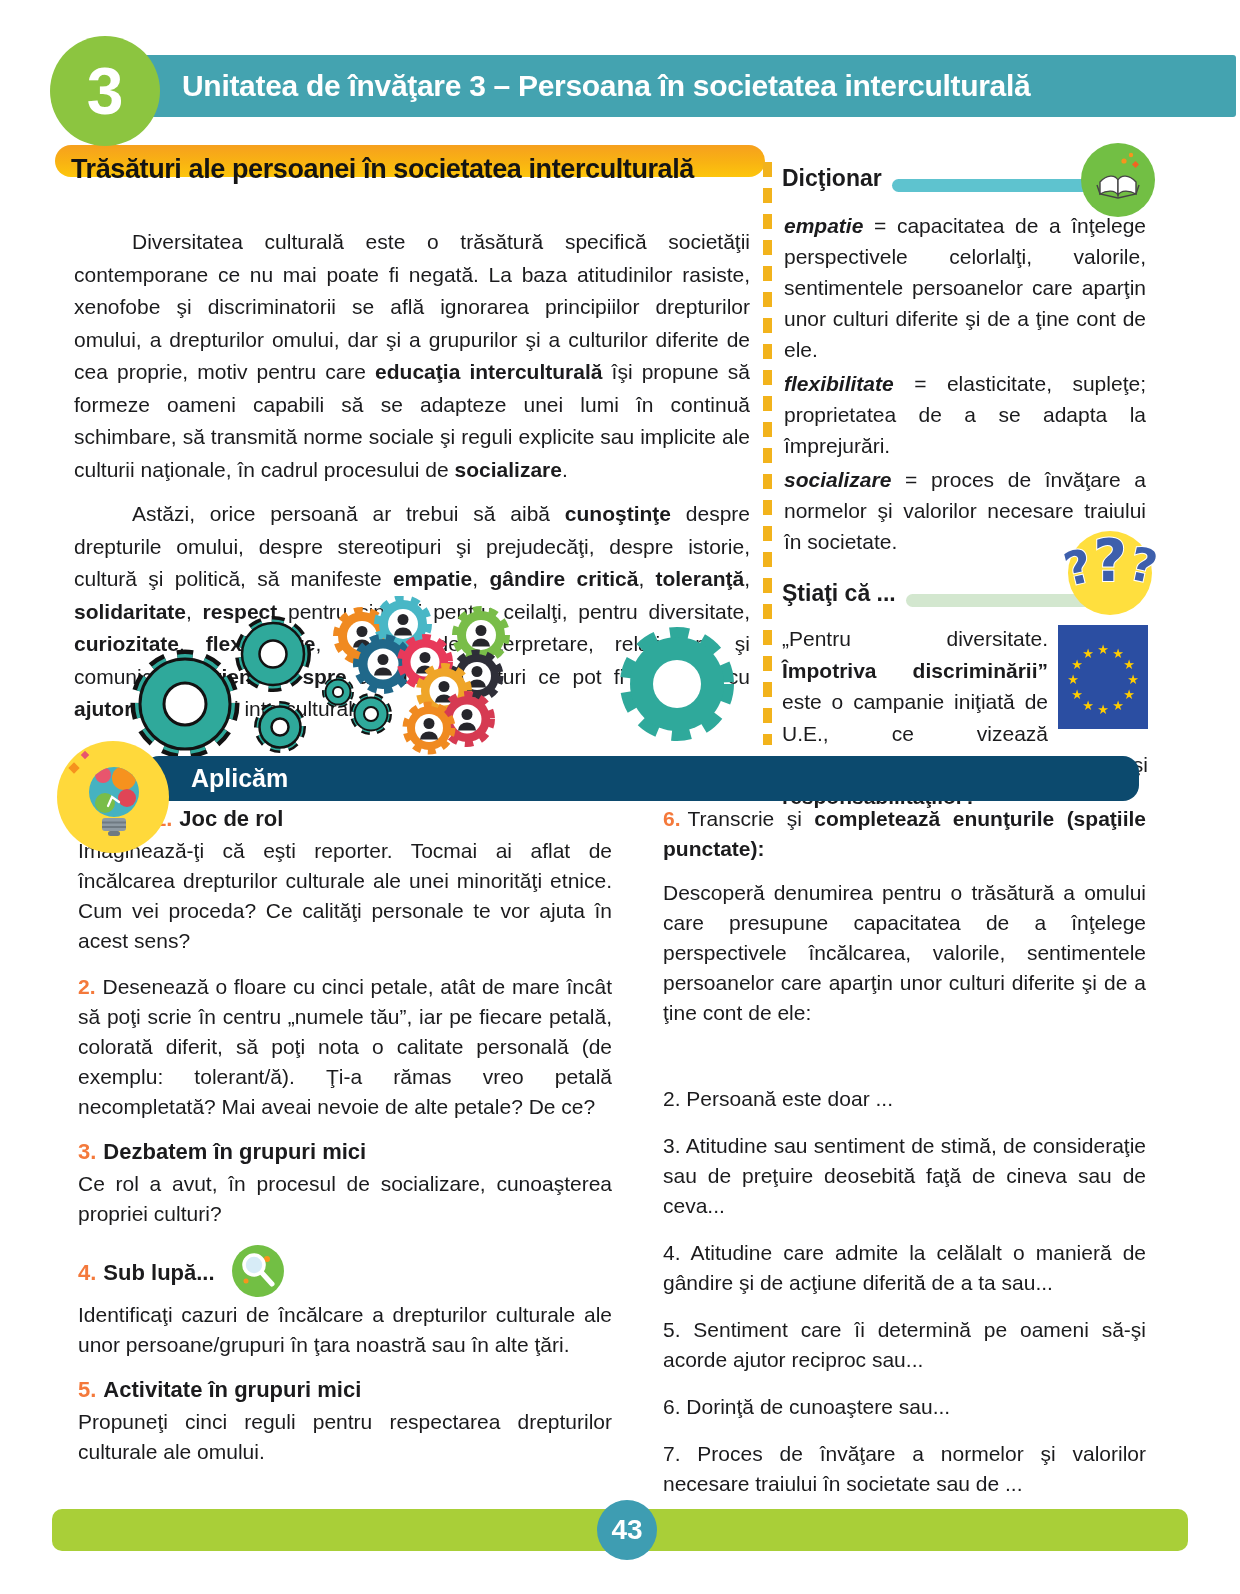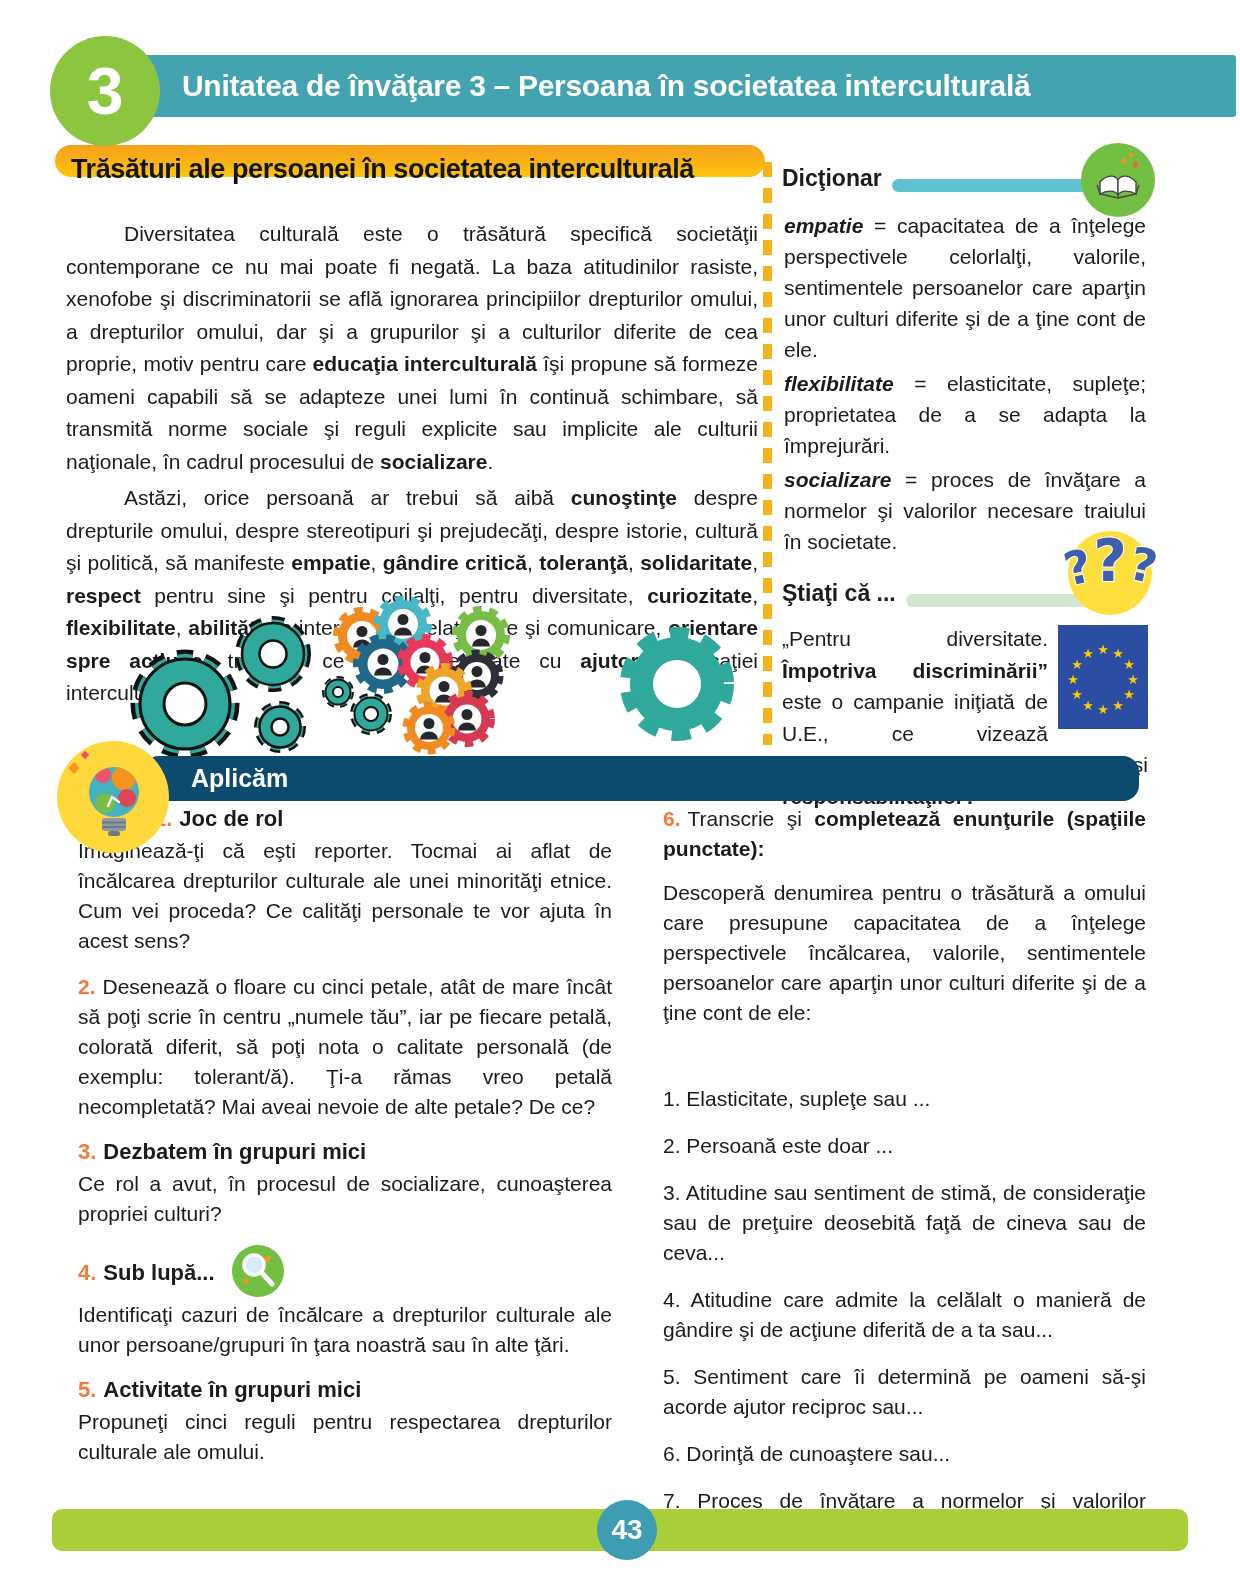--- a/index.html
+++ b/index.html
@@ -14,21 +14,21 @@
                background:#8CC540;z-index:2;display:flex;align-items:center;justify-content:center;
                color:#fff;font-size:66px;font-weight:700;}
   .lesson-title{position:absolute;left:55px;top:145px;min-width:678px;height:32px;line-height:49px;
                padding:0 16px;border-radius:25px;display:inline-block;
                background:linear-gradient(180deg,#F6A01E 0%,#F9B312 55%,#FDC60C 100%);
                font-size:27px;font-weight:700;color:#141414;letter-spacing:-.4px;}
 
   
   .main-text{position:absolute;left:62px;top:214px;width:700px;font-size:21px;line-height:32.5px;
              text-align:justify;}
-  .main-text p{margin:4px;text-indent:58px;}
+  .main-text p{margin:12px;text-indent:58px;}
   .b{font-weight:700;}
 
   
   .divider{position:absolute;left:763px;top:162px;width:9px;height:583px;
            background:repeating-linear-gradient(180deg,#F2B31C 0 15px,transparent 15px 26px);}
 
   
   .sidebar{position:absolute;left:782px;top:158px;width:366px;}
   .sb-header{position:relative;display:flex;align-items:flex-end;height:34px;}
   .sb-header .lbl{font-size:23px;font-weight:700;white-space:nowrap;}
@@ -318,21 +318,20 @@
     </p>
     <p class="ex-body">Propuneţi cinci reguli pentru respectarea drepturilor culturale ale omului.</p>
   </div>
 
   <div class="colR">
     <p class="ex-body lead">
       <span class="num">6.</span><span><span>Transcrie şi </span><span class="b">completează enunţurile (spaţiile punctate):</span></span>
     </p>
     <p class="ex-body">Descoperă denumirea pentru o trăsătură a omului care presupune capacitatea de a înţelege perspectivele încălcarea, valorile, sentimentele persoanelor care aparţin unor culturi diferite şi de a ţine cont de ele:</p>
     <div class="enun-list">
-      <p>1. Elasticitate, supleţe sau ...</p>
       <p>2. Persoană este doar ...</p>
       <p>3. Atitudine sau sentiment de stimă, de consideraţie sau de preţuire deosebită faţă de cineva sau de ceva...</p>
       <p>4. Atitudine care admite la celălalt o manieră de gândire şi de acţiune diferită de a ta sau...</p>
       <p>5. Sentiment care îi determină pe oameni să-şi acorde ajutor reciproc sau...</p>
       <p>6. Dorinţă de cunoaştere sau...</p>
       <p>7. Proces de învăţare a normelor şi valorilor necesare traiului în societate sau de ...</p>
     </div>
   </div>
 
   <div class="footer-bar"></div>

